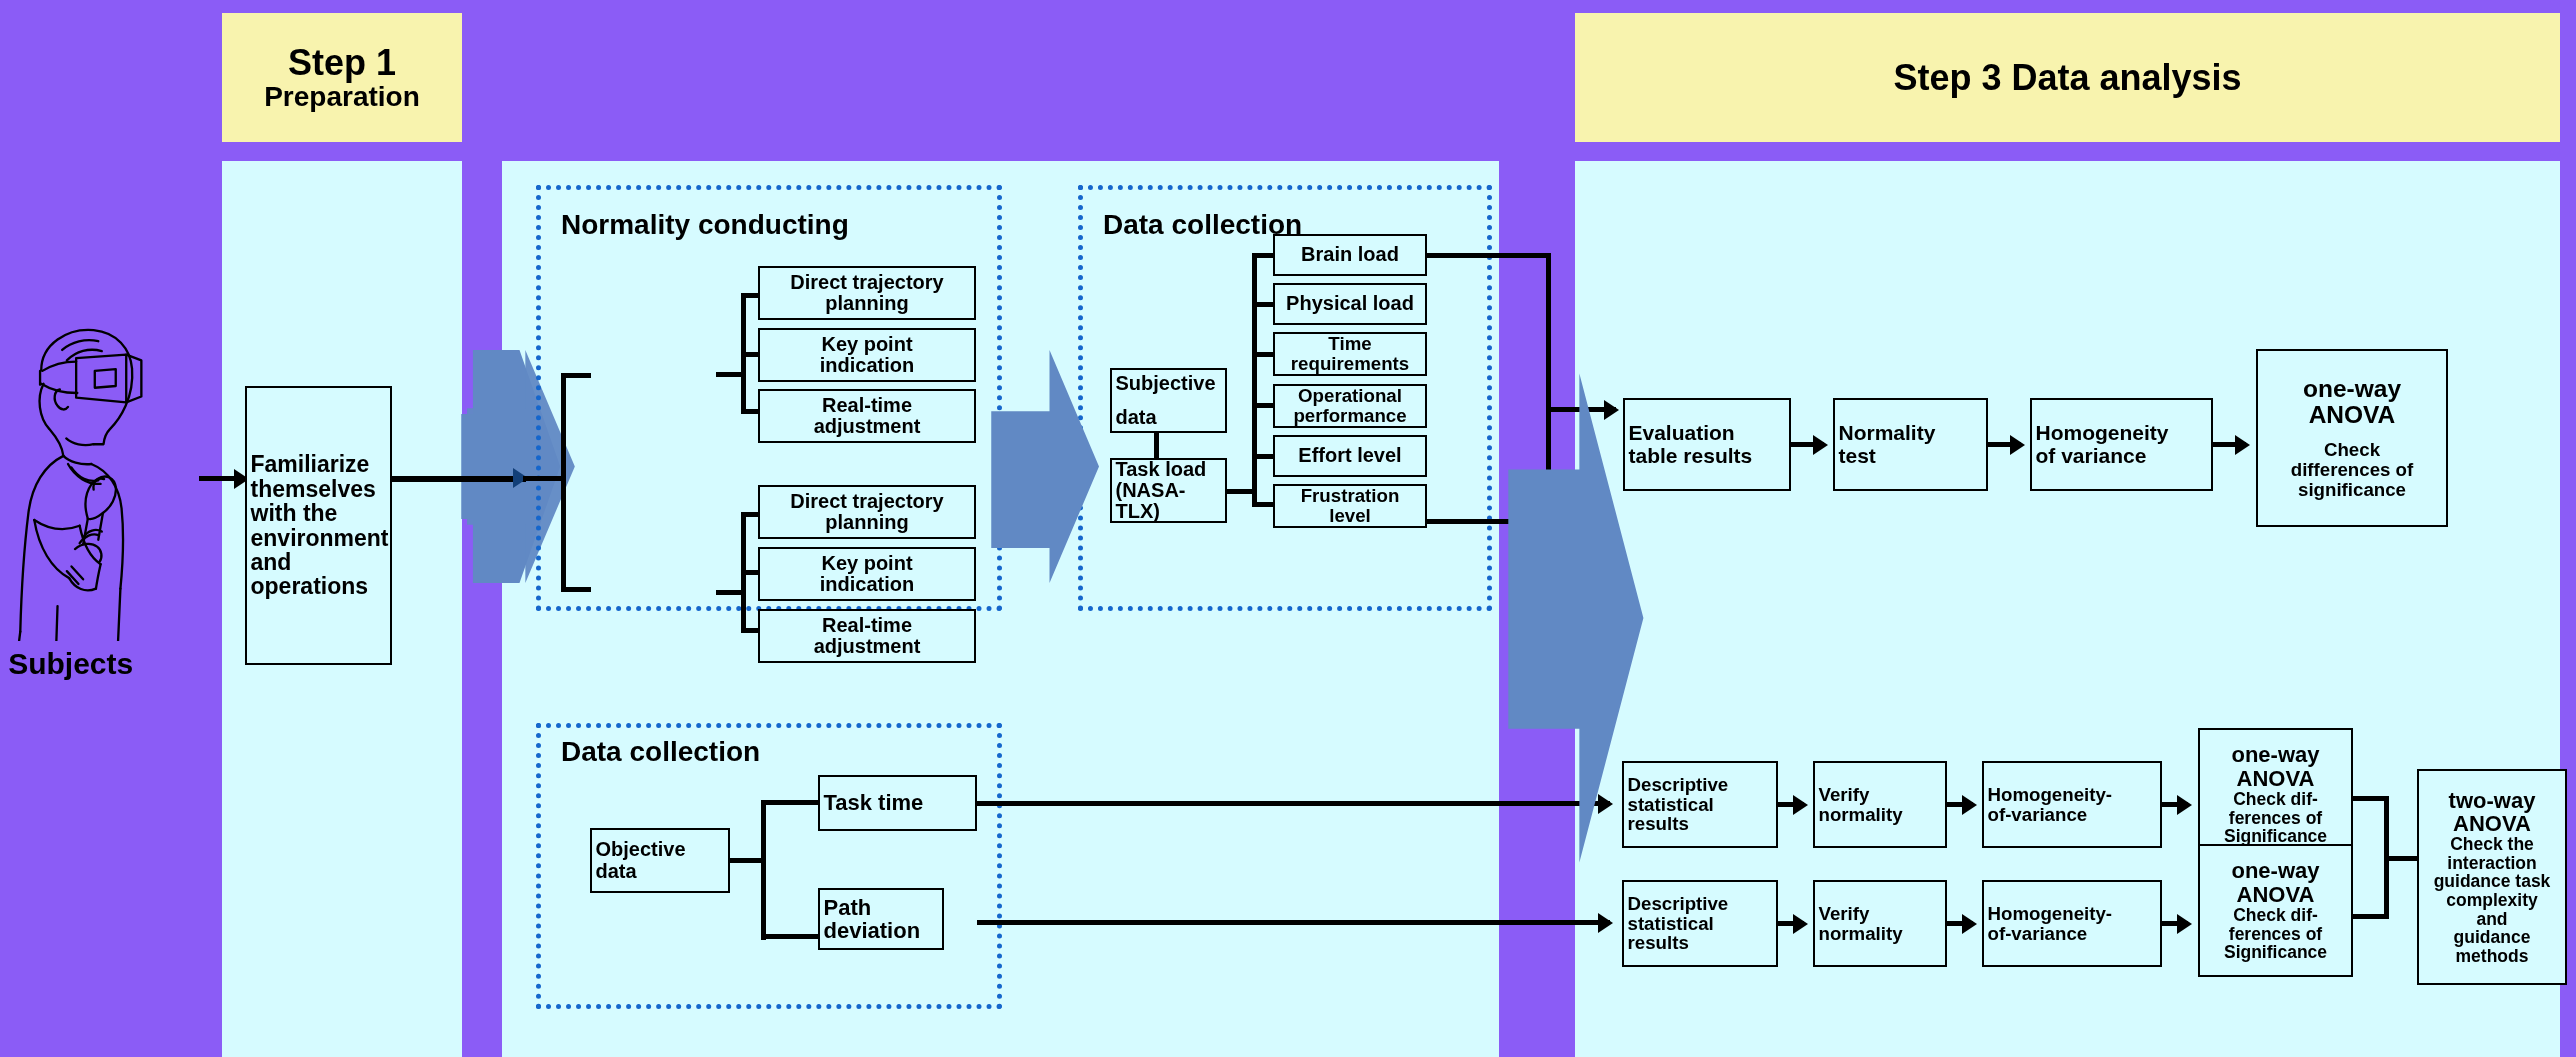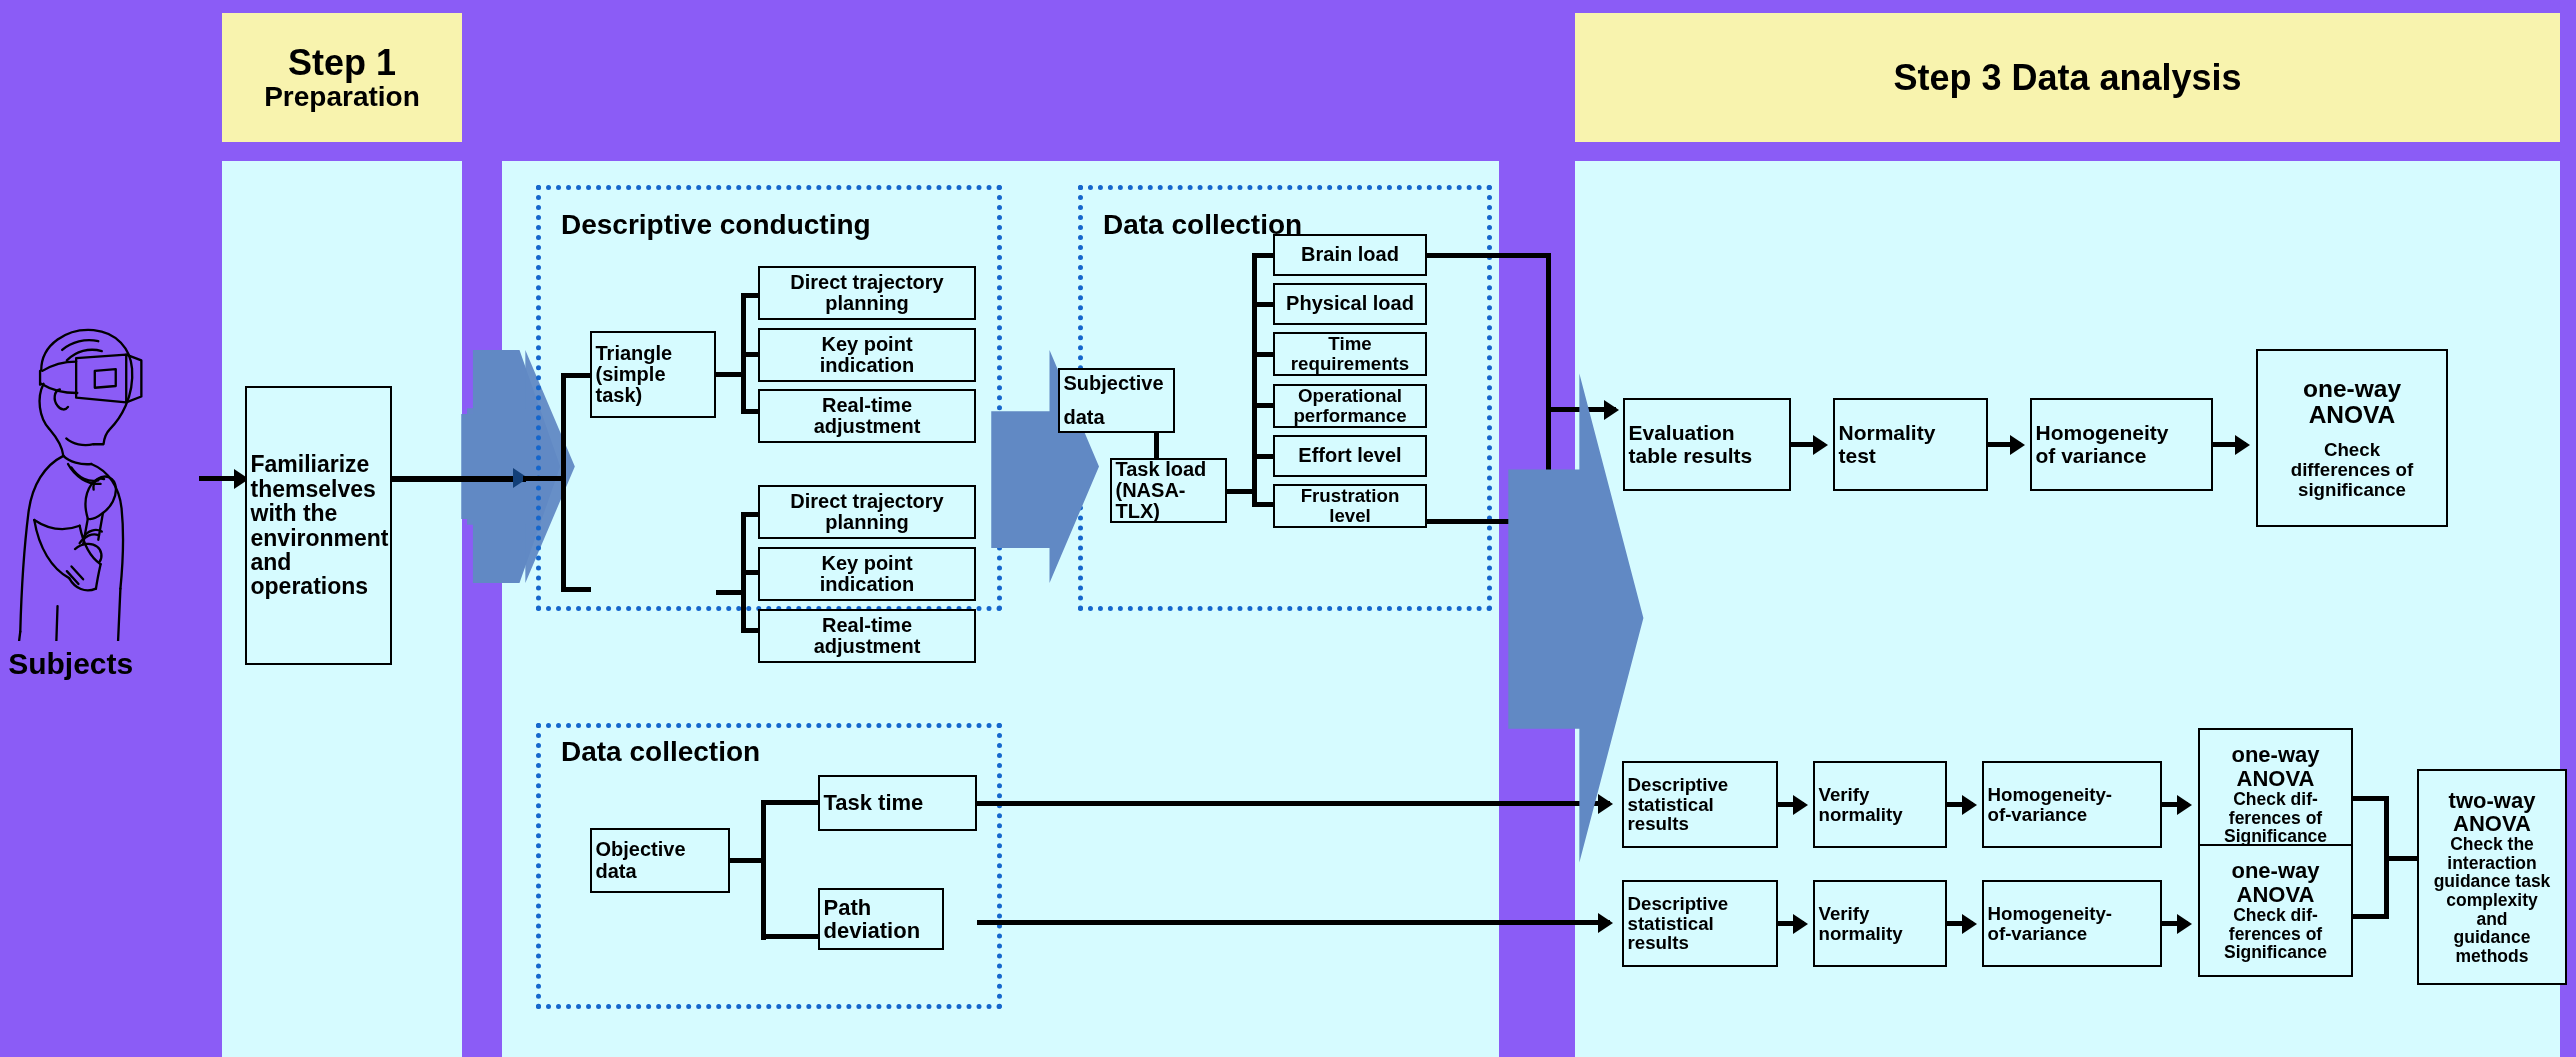--- a/index.html
+++ b/index.html
@@ -125,33 +125,28 @@
   <div class="bluearrow" style="left:461px;top:350px;width:117px;height:233px;">
     <svg width="117" height="233" viewBox="0 0 200 400">
       <polygon points="100,0 170,200 100,400 20,400 20,290 0,290 0,110 20,110 20,0" fill="#6189C4"></polygon>
       <polygon points="10,100 110,100 110,0 195,200 110,400 110,300 10,300" fill="#6189C4" opacity="0.95"></polygon>
     </svg>
   </div>
   <div class="lineH" style="left:392px;top:476px;width:134px;height:6.4px;"></div>
   <div class="arrowhead" style="left:513px;top:468px;border-left-color:#123F78;"></div>
 
   <div class="dotted" style="left:536px;top:185px;width:466px;height:426px;"></div>
-  <div class="dotted-title" style="left:561px;top:209px;font-size:28px;">Descriptive conducting</div>
+  <div class="dotted-title" style="left:561px;top:209px;font-size:28px;">Normality conducting</div>
 
   <div class="dotted" style="left:1078px;top:185px;width:414px;height:426px;"></div>
   <div class="dotted-title" style="left:1103px;top:209px;font-size:28px;">Data collection</div>
 
   <div class="dotted" style="left:536px;top:723px;width:466px;height:286px;"></div>
   <div class="dotted-title" style="left:561px;top:736px;font-size:28px;">Data collection</div>
 
-  <div class="node left" style="left:590px;top:331px;width:126px;height:87px;font-size:20px;">
-    <span>Triangle</span>
-    <span>(simple</span>
-    <span>task)</span>
-  </div>
 
   <div class="lineV" style="left:561px;top:373px;width:5.2px;height:219px;"></div>
   <div class="lineH" style="left:561px;top:373px;width:30px;height:5.2px;"></div>
   <div class="lineH" style="left:561px;top:587px;width:30px;height:5.2px;"></div>
   <div class="lineH" style="left:523px;top:476px;width:38px;height:5.2px;"></div>
 
   <div class="node" style="left:758px;top:266px;width:218px;height:54px;font-size:20px;">
     <span>Direct trajectory</span>
     <span>planning</span>
   </div>
@@ -186,21 +181,21 @@
   <div class="lineH" style="left:741px;top:512px;width:18.7px;height:5.2px;"></div>
   <div class="lineH" style="left:741px;top:570px;width:18.7px;height:5.2px;"></div>
   <div class="lineH" style="left:741px;top:628px;width:18.7px;height:5.2px;"></div>
 
   <div class="bluearrow" style="left:991px;top:350px;width:117px;height:233px;">
     <svg width="117" height="233" viewBox="0 0 200 400">
       <polygon points="100,0 185,200 100,400 100,340 0,340 0,105 100,105" fill="#6189C4"></polygon>
     </svg>
   </div>
 
-  <div class="node left" style="left:1058px;top:368px;width:117px;height:65px;font-size:20px;gap:12px;">
+  <div class="node left" style="left:1110px;top:368px;width:117px;height:65px;font-size:20px;gap:12px;">
     <span>Subjective</span>
     <span>data</span>
   </div>
   <div class="node left" style="left:1110px;top:458px;width:117px;height:65px;font-size:20px;">
     <span>Task load</span>
     <span>(NASA-TLX)</span>
   </div>
   <div class="lineV" style="left:1154px;top:431px;width:5.2px;height:29px;"></div>
 
   <div class="node" style="left:1273px;top:234px;width:154px;height:42px;font-size:20px;">

